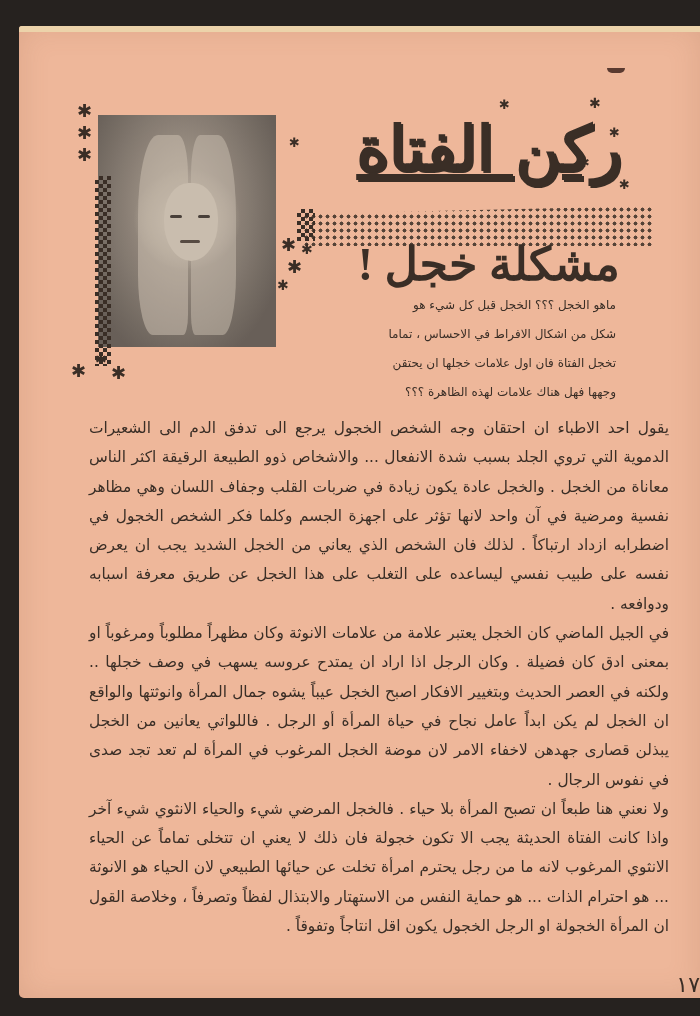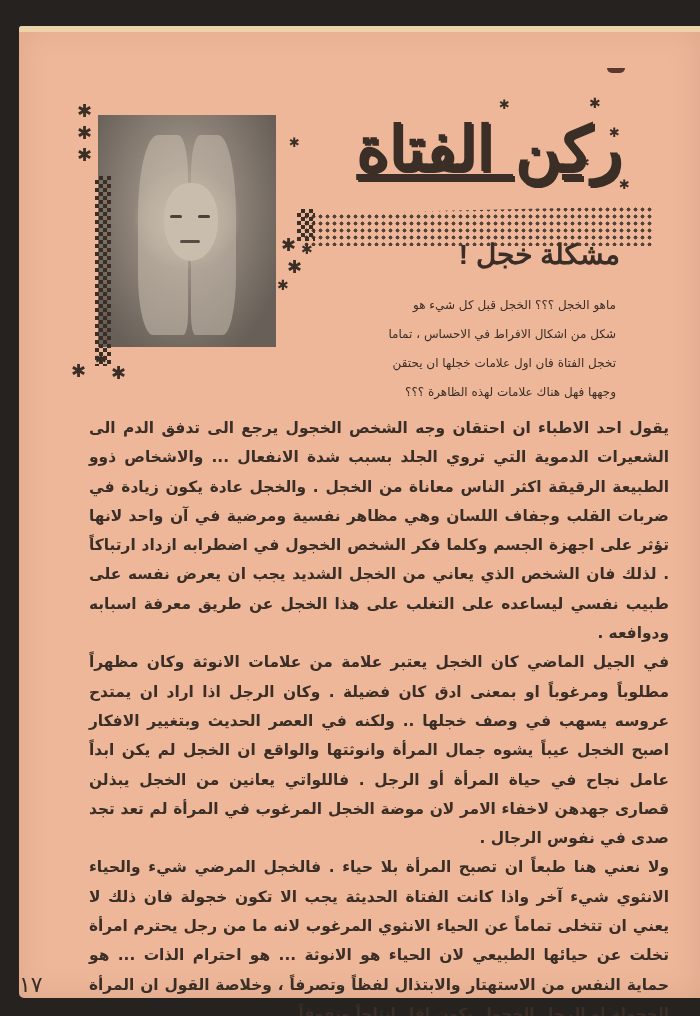--- a/index.html
+++ b/index.html
@@ -61,41 +61,41 @@
     .section-title {
       position: absolute; right: 78px; top: 92px;
       font-family: "DejaVu Serif", serif; font-weight: bold;
       font-size: 62px; line-height: 1; color: #3a2e26;
       direction: rtl; letter-spacing: 1px;
       text-shadow: 2px 2px 0 #3a2e26;
       text-decoration: underline;
     }
     .article-title {
       position: absolute; right: 80px; top: 214px;
-      font-family: Liberation Sans, sans-serif; font-weight: bold;
-      font-size: 28px; line-height: 1.1; color: #3a2e26;
+      font-family: Liberation Serif, serif; font-weight: bold;
+      font-size: 46px; line-height: 1.1; color: #3a2e26;
       direction: rtl;
     }
 
     
     .intro {
       position: absolute; right: 84px; top: 265px; width: 350px;
       direction: rtl; text-align: justify;
       font-family: "DejaVu Sans", sans-serif; font-size: 12px; line-height: 29px;
       color: #3a2e26;
     }
     .body-text {
       position: absolute; left: 70px; top: 388px; width: 580px;
       direction: rtl; text-align: justify;
       font-family: "DejaVu Sans", sans-serif; font-size: 15.4px; line-height: 29.3px;
       color: #3a2e26;
     }
-    .body-text p { margin: 0; font-weight: bold; }
+    .body-text p { margin: 0; }
     .page-number {
-      position: absolute; left: 0; width: 100%; top: 946px; text-align: left;
+      position: absolute; left: 0; width: 100%; top: 946px; text-align: right;
       font-family: "DejaVu Sans", sans-serif; font-size: 22px; color: #3a2e26;
     }
     .tear { position:absolute; left: 588px; top: 42px; width: 18px; height: 5px; background:#5a3a30; border-radius: 0 0 8px 8px; }
   </style>
 </head>
 <body>
 
 <div class="page">
   <div class="page-top-edge"></div>
   <div class="tear"></div>

